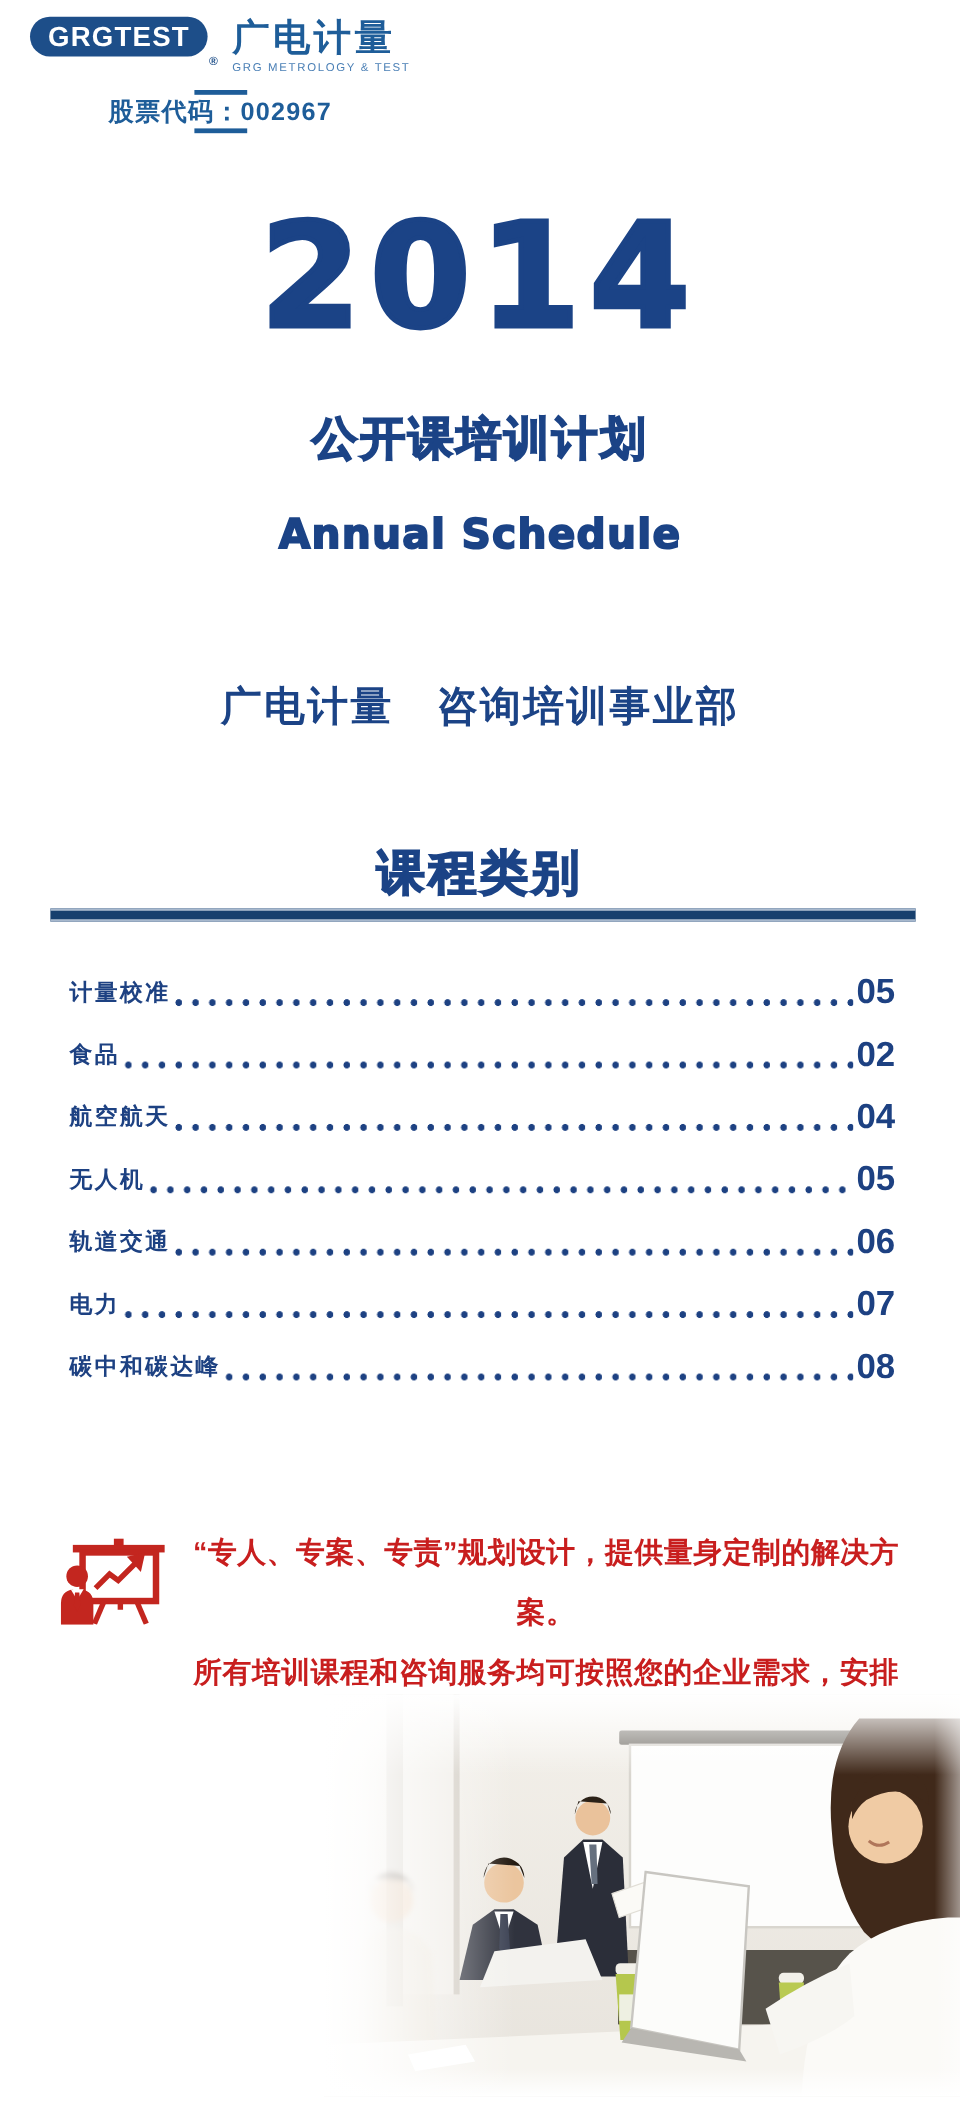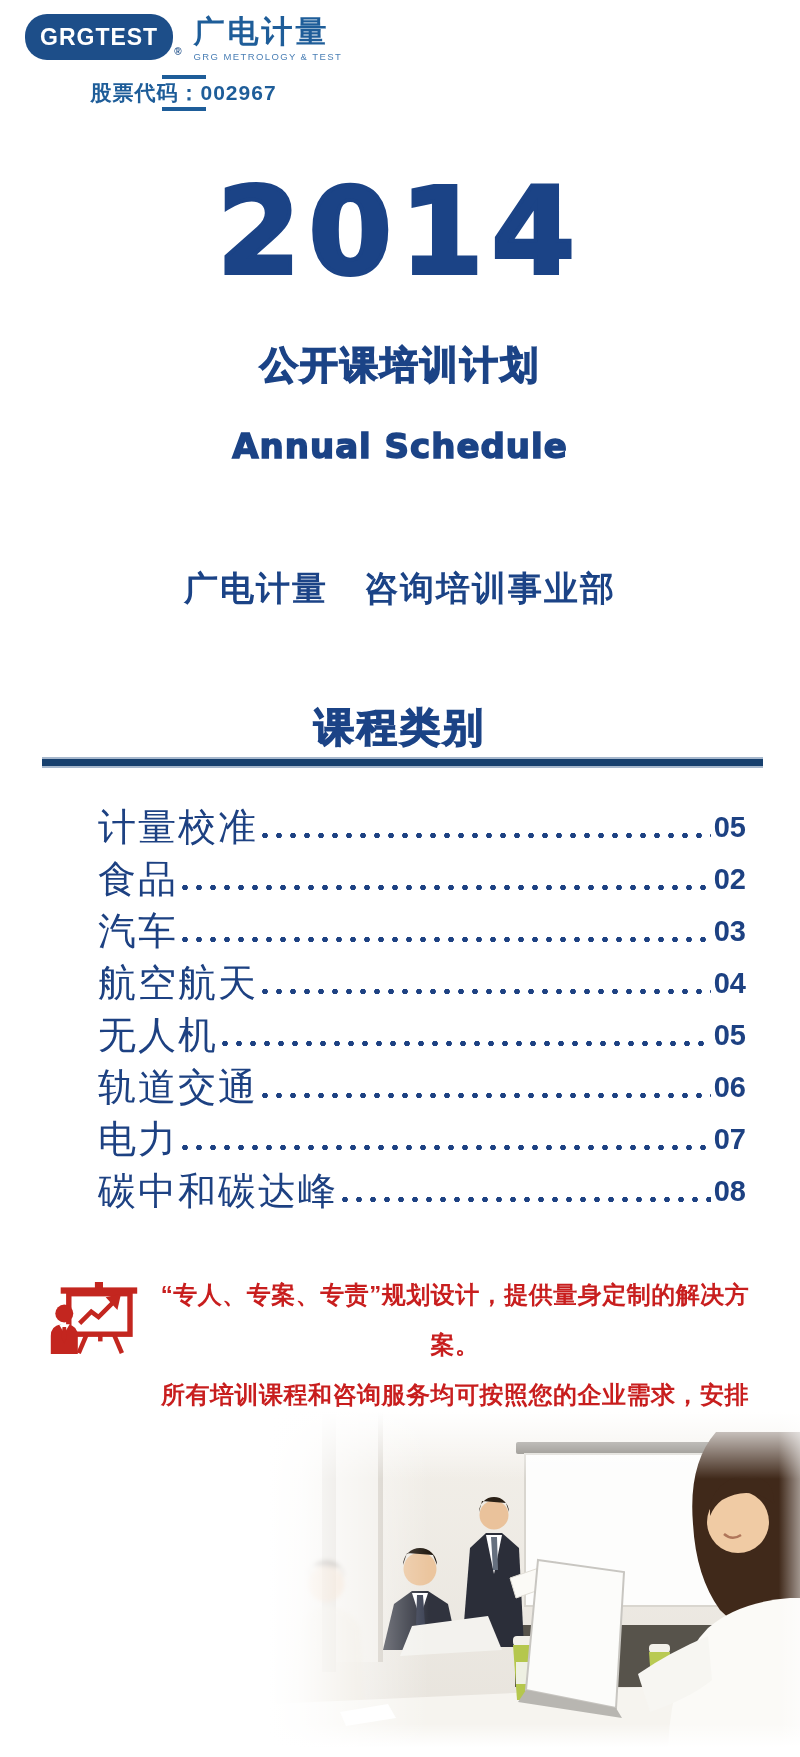--- a/index.html
+++ b/index.html
@@ -15,21 +15,21 @@
   html,body{margin:0;padding:0;background:#fff;}
   .page{
     position:relative;width:800px;height:1757px;background:#fff;overflow:hidden;
     font-family:"Liberation Sans",sans-serif;margin:0 auto;
   }
 
   
   .brand{position:absolute;left:25px;top:14px;}
   .logo-row{display:flex;align-items:flex-start;}
   .logo-pill{
-    background:var(--logo-blue);color:#fff;border-radius:22px;height:46px;
+    background:var(--logo-blue);color:#fff;border-radius:22px;height:33px;
     padding:0 15px;display:flex;align-items:center;font-weight:bold;font-size:23px;
     letter-spacing:1px;font-family:"Liberation Sans",sans-serif;
   }
   .reg{color:var(--logo-blue);font-size:10px;margin:32px 4px 0 1px;font-weight:bold;}
   .brand-names{margin-left:8px;}
   .name-cn{color:var(--mid-blue);font-weight:bold;font-size:31px;line-height:1.15;letter-spacing:3px;}
   .name-en{color:var(--lt-blue);font-weight:normal;font-size:9.5px;letter-spacing:1.4px;margin-top:1px;}
   .stock-row{display:flex;align-items:center;margin-top:13px;color:var(--mid-blue);
     font-weight:bold;font-size:21px;letter-spacing:1px;flex-direction:column;}
   .stock-line{height:4px;background:var(--mid-blue);width:44px;flex:none;}
@@ -61,22 +61,22 @@
     position:absolute;top:700px;left:0;width:100%;text-align:center;color:var(--navy);
     font-size:40px;font-weight:bold;letter-spacing:3px;-webkit-text-stroke:1.5px var(--navy);
   }
   .rule{
     position:absolute;top:757px;left:42px;width:721px;height:7px;background:var(--rule-dark);
     border-top:2px solid var(--rule-edge);border-bottom:2px solid var(--rule-edge);
   }
   .toc{position:absolute;top:801px;left:58px;width:688px;}
   .toc-row{display:flex;align-items:center;height:52px;color:var(--toc-navy);}
   .toc-label{
-    font-family:"DejaVu Serif","Liberation Serif",serif;font-size:38px;font-weight:normal;
-    letter-spacing:2px;white-space:nowrap;margin-left:40px;
+    font-family:"DejaVu Serif","Liberation Serif",serif;font-size:19px;font-weight:bold;
+    letter-spacing:2px;white-space:nowrap;
   }
   .toc-dots{
     flex:1;height:9px;margin:16px 3px 0 3px;
     background-image:radial-gradient(circle at 4px 4.5px, var(--toc-navy) 2.6px, rgba(0,0,0,0) 3px);
     background-size:14px 9px;background-repeat:repeat-x;background-position:left center;
   }
   .toc-page{font-size:29px;font-weight:bold;letter-spacing:0;}
 
   
   .notice{position:absolute;top:1270px;left:48px;width:712px;display:flex;}
@@ -132,25 +132,20 @@
   <div class="toc">
     <div class="toc-row">
       <span class="toc-label">计量校准</span>
       <span class="toc-dots"></span>
       <span class="toc-page">05</span>
     </div>
     <div class="toc-row">
       <span class="toc-label">食品</span>
       <span class="toc-dots"></span>
       <span class="toc-page">02</span>
-    </div>
-    <div class="toc-row">
-      <span class="toc-label">汽车</span>
-      <span class="toc-dots"></span>
-      <span class="toc-page">03</span>
     </div>
     <div class="toc-row">
       <span class="toc-label">航空航天</span>
       <span class="toc-dots"></span>
       <span class="toc-page">04</span>
     </div>
     <div class="toc-row">
       <span class="toc-label">无人机</span>
       <span class="toc-dots"></span>
       <span class="toc-page">05</span>

